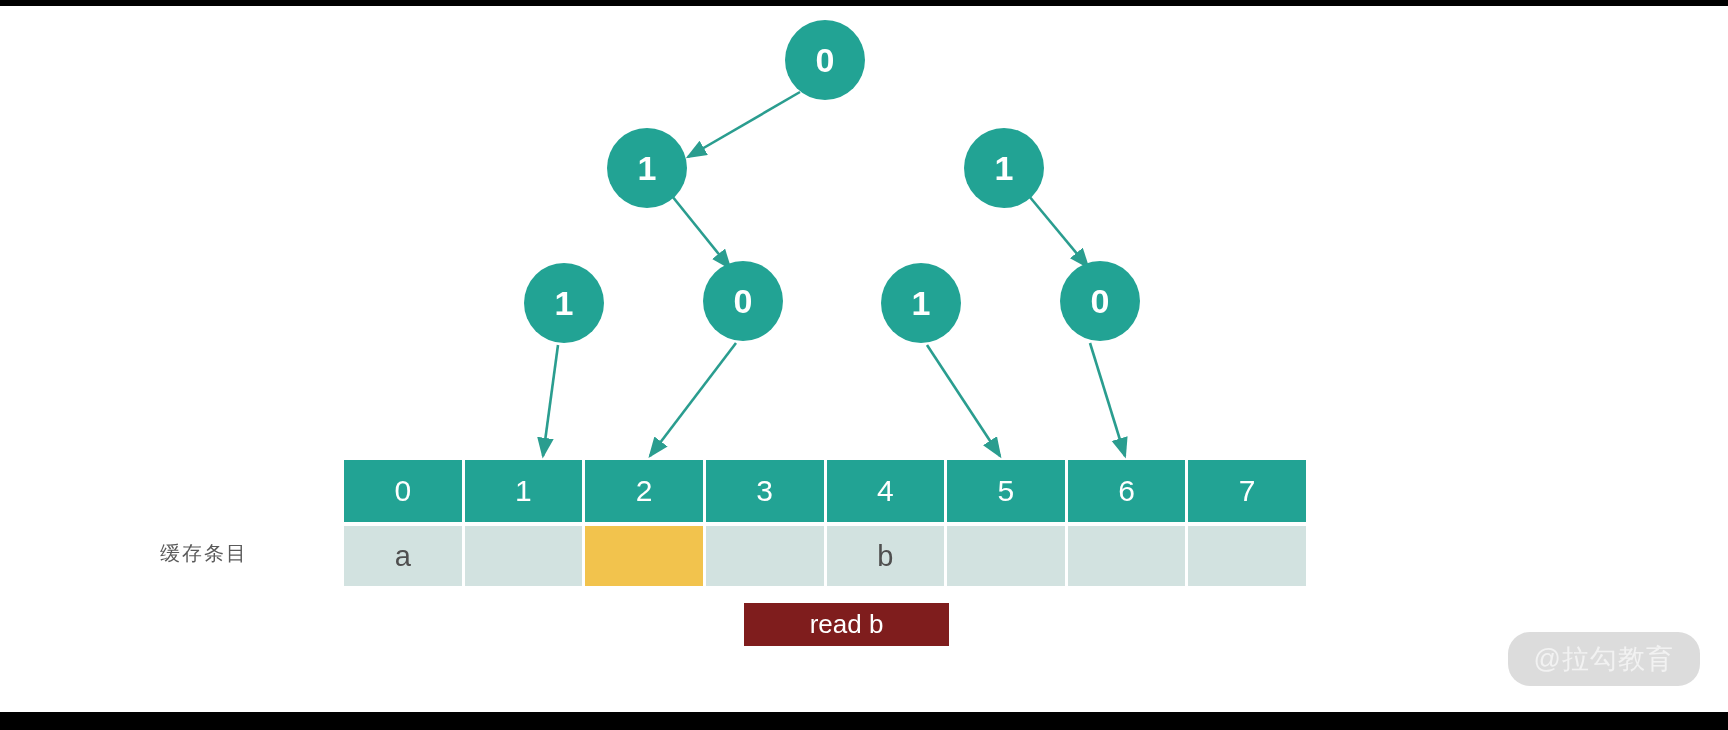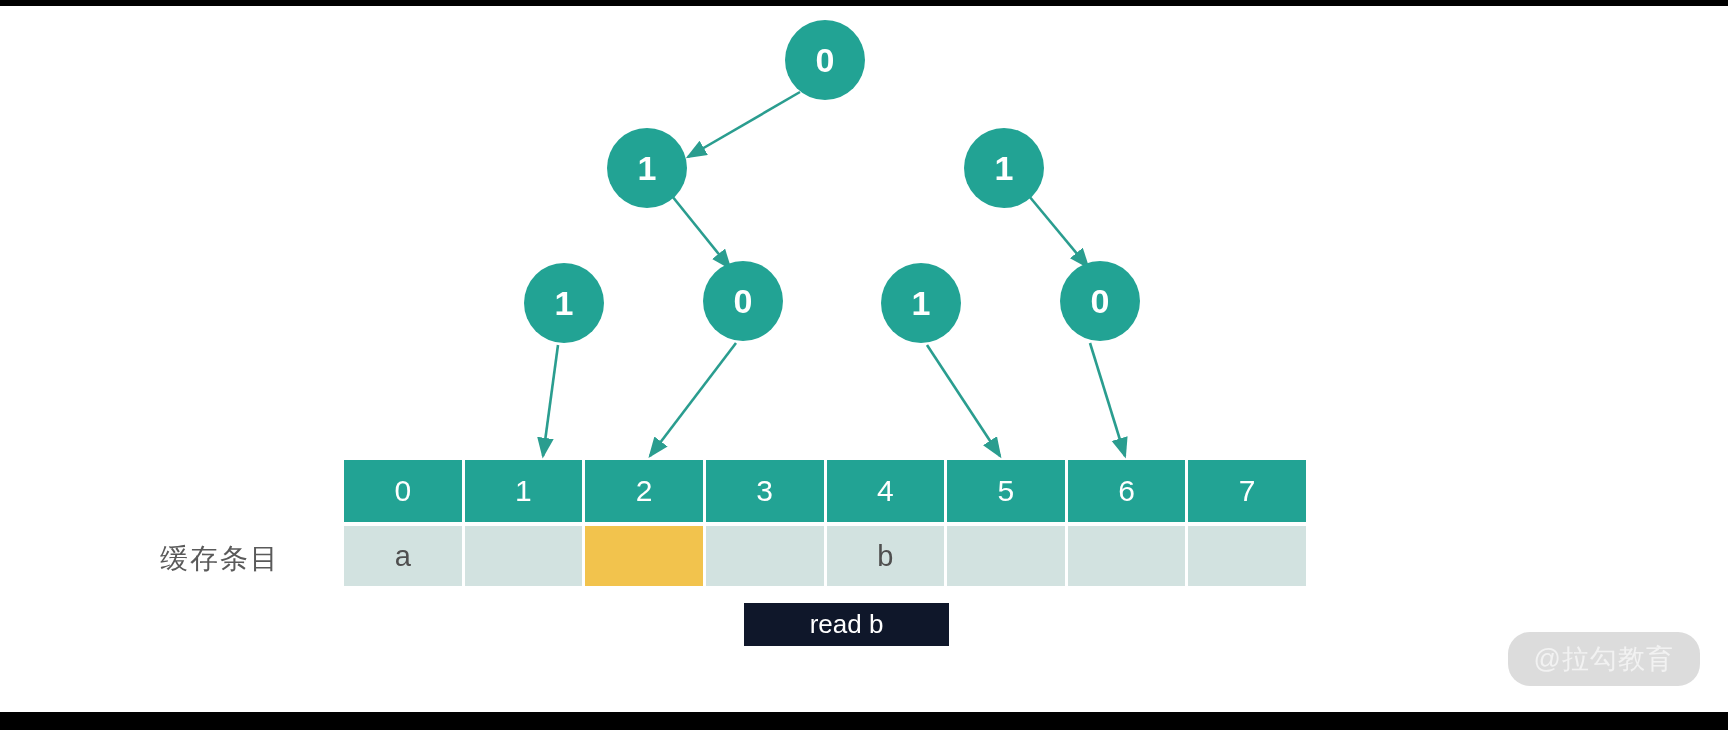--- a/index.html
+++ b/index.html
@@ -45,21 +45,21 @@
     font-size:34px;
     font-weight:bold;
     display:flex;align-items:center;justify-content:center;
     box-sizing:border-box;
   }
 
   
   .cache-label{
     position:absolute;
     left:160px;top:540px;
-    font-size:28px;color:#5a5a5a;
+    font-size:20px;color:#5a5a5a;
     letter-spacing:2px;
     white-space:nowrap;
   }
   .cache-table{
     position:absolute;
     left:344px;top:460px;
     width:962px;
   }
   .cache-row{display:flex;}
   .cache-row.index-row{height:62px;margin-bottom:4px;}
@@ -81,21 +81,21 @@
     color:#4f4f4f;
     font-size:29px;
   }
   .value-row .cell.highlight{background:#f2c34d;}
 
   
   .read-button{
     position:absolute;
     left:744px;top:603px;
     width:205px;height:43px;
-    background:#0f172a;
+    background:#7f1d1d;
     color:#ffffff;
     font-size:26px;
     display:flex;align-items:center;justify-content:center;
     box-sizing:border-box;
   }
 
   
   .watermark{
     position:absolute;
     right:28px;bottom:44px;

